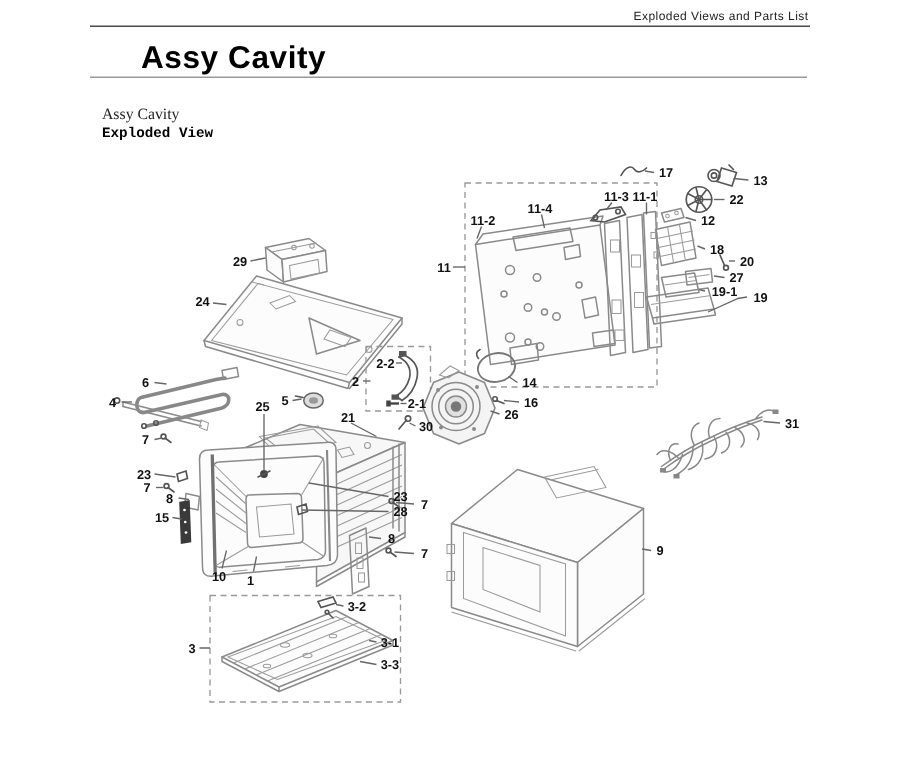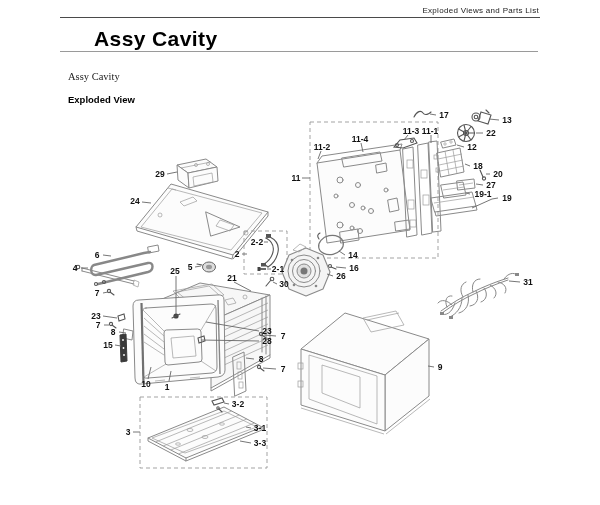--- a/index.html
+++ b/index.html
@@ -3,21 +3,21 @@
 <meta charset="utf-8">
 <style>
   html,body{margin:0;padding:0;width:600px;height:505px;background:#ffffff;overflow:hidden;
             font-family:"Liberation Sans",sans-serif;}
   .page{position:relative;width:600px;height:505px;background:#fff;}
   .hdr-right{position:absolute;top:6px;right:61px;font-size:8px;color:#222;letter-spacing:.3px;}
   .rule-top{position:absolute;top:17px;left:60px;width:480px;height:1px;background:#4a4a4a;}
   .title{position:absolute;top:27px;left:94px;font-size:21px;font-weight:bold;color:#000;letter-spacing:.4px;}
   .rule-title{position:absolute;top:51px;left:60px;width:478px;height:1px;background:#9a9a9a;}
   .subtitle{position:absolute;top:71px;left:68px;font-family:"Liberation Serif",serif;font-size:10.5px;color:#222;}
-  .section-heading{position:absolute;top:94px;left:68px;font-size:9.5px;font-weight:bold;color:#000;}
+  .section-heading{position:absolute;top:83px;left:68px;font-size:9.5px;font-weight:bold;color:#000;font-family:Liberation Mono, monospace;}
   svg.diagram{position:absolute;left:0;top:0;width:600px;height:505px;}
   svg .ln{fill:none;stroke:#8a8a8a;stroke-width:1;stroke-linejoin:round;stroke-linecap:round;}
   svg .thin{fill:none;stroke:#9b9b9b;stroke-width:.7;}
   svg .dark{fill:none;stroke:#555;stroke-width:1.1;stroke-linecap:round;}
   svg .fillface{fill:#f7f7f7;stroke:#8a8a8a;stroke-width:1;stroke-linejoin:round;}
   svg .fillface2{fill:#fcfcfc;stroke:#8a8a8a;stroke-width:1;stroke-linejoin:round;}
   svg .dashbox{fill:none;stroke:#999;stroke-width:.9;stroke-dasharray:4 3;}
   #label-layer text{font:bold 8.5px "Liberation Sans",sans-serif;fill:#111;text-anchor:middle;dominant-baseline:central;}
   #label-layer polyline{fill:none;stroke:#666;stroke-width:.9;}
 </style>

